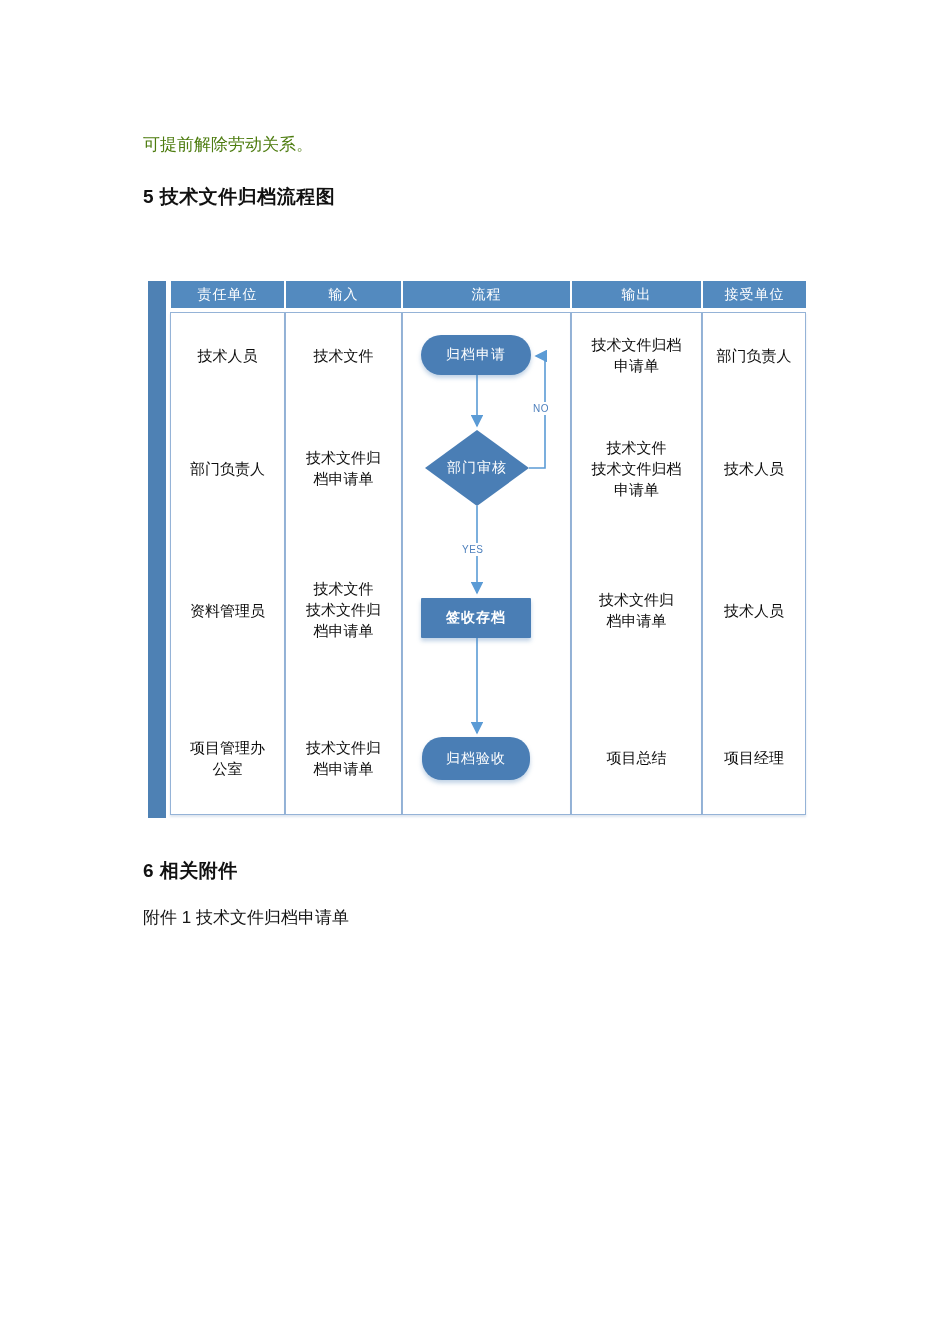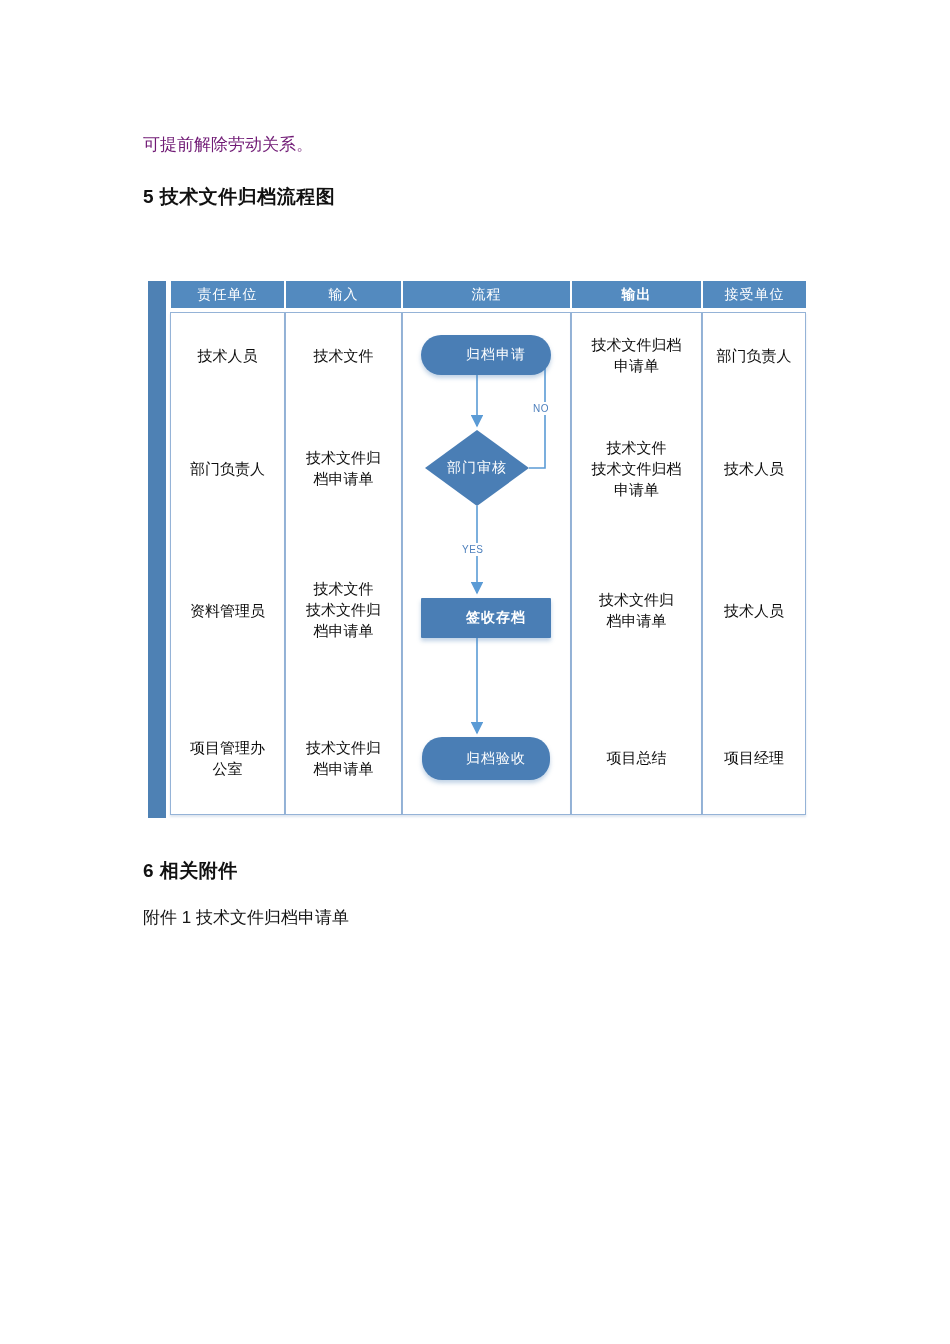--- a/index.html
+++ b/index.html
@@ -2,21 +2,21 @@
 <html><head>
 <meta charset="utf-8">
 <style>
   html,body{margin:0;padding:0;}
   body{
     width:950px;height:1344px;background:#ffffff;position:relative;
     font-family:"Liberation Sans","DejaVu Sans",sans-serif;
     color:#1a1a1a;overflow:hidden;
   }
   .abs{position:absolute;}
-  .intro-text{left:143px;top:133px;font-size:17px;color:#701a75;}
+  .intro-text{left:143px;top:133px;font-size:17px;color:#4d7c0f;}
   .h-section{left:143px;font-size:19px;font-weight:bold;color:#111;letter-spacing:0.5px;}
   .h5{top:184px;}
   .h6{top:858px;}
   .attach-line{left:143px;top:906px;font-size:17px;color:#151515;}
 
   
   .chart{left:148px;top:225px;width:658px;height:593px;}
   .banner{
     left:0;top:0;width:658px;height:52px;background:#4e81b4;
     color:#fff;font-weight:bold;font-size:17px;
@@ -34,21 +34,20 @@
     box-sizing:border-box;box-shadow:0 2px 2px rgba(120,150,190,0.25);
   }
   .cellTxt{
     font-size:15px;line-height:21px;color:#0d0d0d;text-align:center;
     white-space:pre-line;display:flex;align-items:center;justify-content:center;
   }
   .shape{
     background:#4a7eb5;color:#fff;font-size:14px;letter-spacing:1px;
     display:flex;align-items:center;justify-content:center;
     box-shadow:0 3px 4px rgba(74,126,181,0.35);
-    padding-left:20px;
   }
   .pill{border-radius:20px;}
   .proc{border-radius:1px;}
   .diamond-label{
     color:#fff;font-size:14px;letter-spacing:1px;text-align:center;
     display:flex;align-items:center;justify-content:center;
   }
   .branch-label{
     font-size:10px;color:#4f81bd;background:#ffffff;text-align:left;
     line-height:13px;letter-spacing:0.5px;
@@ -62,21 +61,21 @@
 <div class="abs h-section h5">5  技术文件归档流程图</div>
 
 <div class="abs chart">
 
 
   <div class="abs stripe"></div>
 
   <div class="abs hcell" style="left:23px;width:113px;">责任单位</div>
   <div class="abs hcell" style="left:138px;width:115px;">输入</div>
   <div class="abs hcell" style="left:255px;width:167px;text-align:right;">流程</div>
-  <div class="abs hcell" style="left:424px;width:129px;font-weight:bold;">输出</div>
+  <div class="abs hcell" style="left:424px;width:129px;">输出</div>
   <div class="abs hcell" style="left:555px;width:103px;">接受单位</div>
 
   <div class="abs col" style="left:22px;width:115px;"></div>
   <div class="abs col" style="left:137px;width:117px;"></div>
   <div class="abs col" style="left:254px;width:169px;"></div>
   <div class="abs col" style="left:423px;width:131px;"></div>
   <div class="abs col" style="left:554px;width:104px;"></div>
 
   <div class="abs cellTxt" style="left:22px;top:95px;width:115px;height:70px;">技术人员</div>
   <div class="abs cellTxt" style="left:137px;top:95px;width:117px;height:70px;">技术文件</div>

